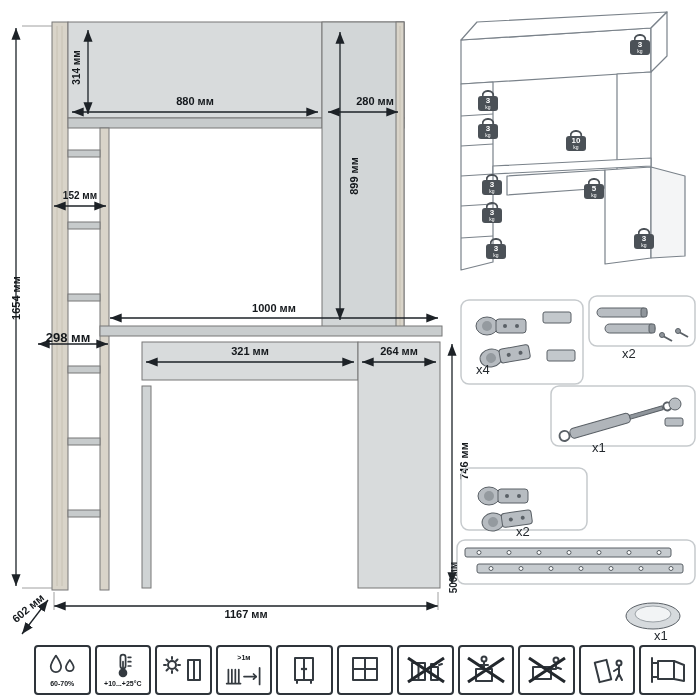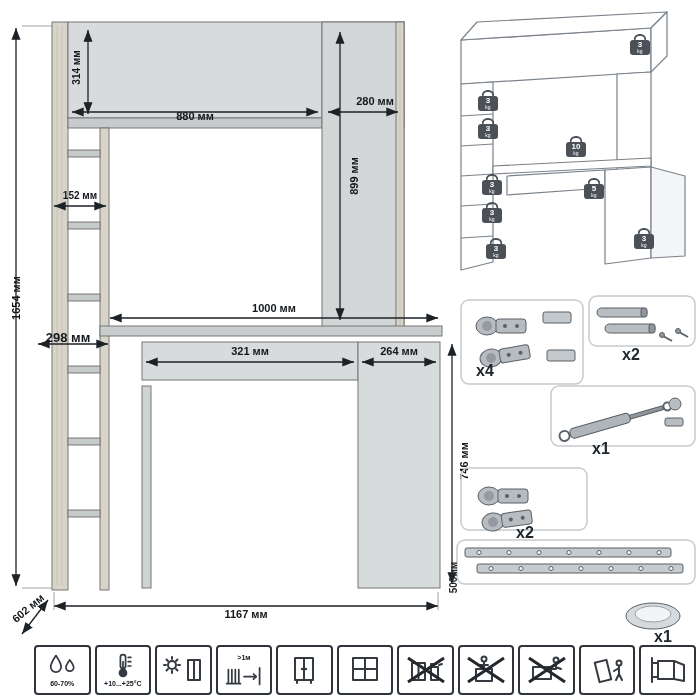--- a/index.html
+++ b/index.html
@@ -14,21 +14,21 @@
 
   
   .weight{position:absolute;width:20px;height:15px;background:#4b5157;border-radius:3px;color:#fff;
           display:flex;flex-direction:column;align-items:center;justify-content:center;line-height:1;}
   .weight::before{content:"";position:absolute;top:-6px;left:50%;transform:translateX(-50%);
           width:9px;height:7px;border:2.5px solid #4b5157;border-bottom:none;border-radius:6px 6px 0 0;}
   .weight .wv{font-size:8px;font-weight:700;}
   .weight .wu{font-size:5px;}
 
   
-  .qty{position:absolute;font-weight:700;font-size:16px;color:#23282d;}
+  .qty{position:absolute;font-weight:400;font-size:13px;color:#23282d;}
   .vlen{position:absolute;font-weight:700;font-size:10px;color:#23282d;transform:rotate(-90deg);
         width:46px;text-align:center;white-space:nowrap;}
 
   
   .care-row{position:absolute;left:34px;top:645px;width:662px;display:flex;gap:4px;}
   .care{flex:1;height:50px;border:2px solid #2e343a;border-radius:4px;background:#fff;
         display:flex;flex-direction:column;align-items:center;justify-content:center;padding:1px 0;box-sizing:border-box;}
   .care .lbl{font-size:7px;font-weight:700;color:#14181c;line-height:1;margin-top:1px;white-space:nowrap;}
 
   svg .s{stroke:#343a40;fill:none;stroke-width:2;stroke-linecap:round;stroke-linejoin:round;}
@@ -91,21 +91,21 @@
     <g stroke="#888" stroke-width="0.8">
       <line x1="22" y1="26" x2="52" y2="26"></line>
       <line x1="22" y1="588" x2="52" y2="588"></line>
       <line x1="54" y1="592" x2="54" y2="610"></line>
       <line x1="438" y1="592" x2="438" y2="610"></line>
     </g>
   </svg>
 
   <div class="dim v" style="left:-16px;top:292px">1654 мм</div>
   <div class="dim v md" style="left:44px;top:62px">314 мм</div>
-  <div class="dim" style="left:160px;top:110px">880 мм</div>
+  <div class="dim" style="left:160px;top:95px">880 мм</div>
   <div class="dim" style="left:340px;top:95px">280 мм</div>
   <div class="dim v" style="left:322px;top:170px">899 мм</div>
   <div class="dim md" style="left:45px;top:190px">152 мм</div>
   <div class="dim" style="left:239px;top:302px">1000 мм</div>
   <div class="dim sm" style="left:38px;top:330px">298 мм</div>
   <div class="dim" style="left:215px;top:345px">321 мм</div>
   <div class="dim" style="left:364px;top:345px">264 мм</div>
   <div class="dim v" style="left:432px;top:455px">746 мм</div>
   <div class="dim" style="left:211px;top:608px">1167 мм</div>
   <div class="dim diag" style="left:-4px;top:602px">602 мм</div>
@@ -148,21 +148,21 @@
       <span class="wu">kg</span>
     </div>
   <div class="weight" style="left:482px;top:208px">
       <span class="wv">3</span>
       <span class="wu">kg</span>
     </div>
   <div class="weight" style="left:486px;top:244px">
       <span class="wv">3</span>
       <span class="wu">kg</span>
     </div>
-  <div class="weight" style="left:566px;top:142px">
+  <div class="weight" style="left:566px;top:136px">
       <span class="wv">10</span>
       <span class="wu">kg</span>
     </div>
   <div class="weight" style="left:584px;top:184px">
       <span class="wv">5</span>
       <span class="wu">kg</span>
     </div>
   <div class="weight" style="left:634px;top:234px">
       <span class="wv">3</span>
       <span class="wu">kg</span>

